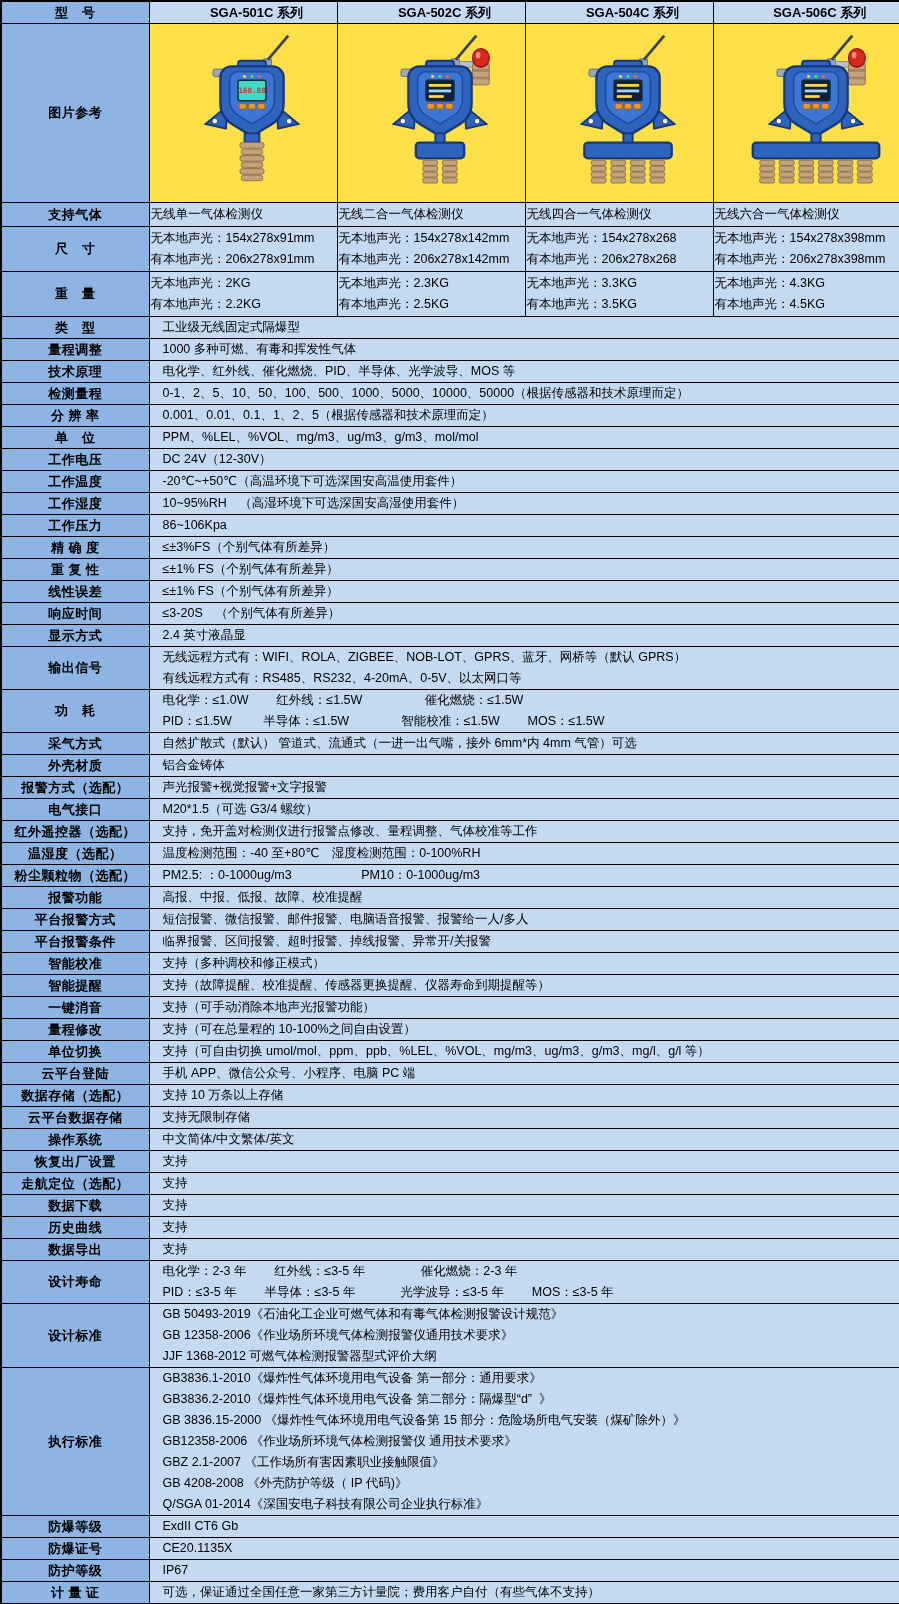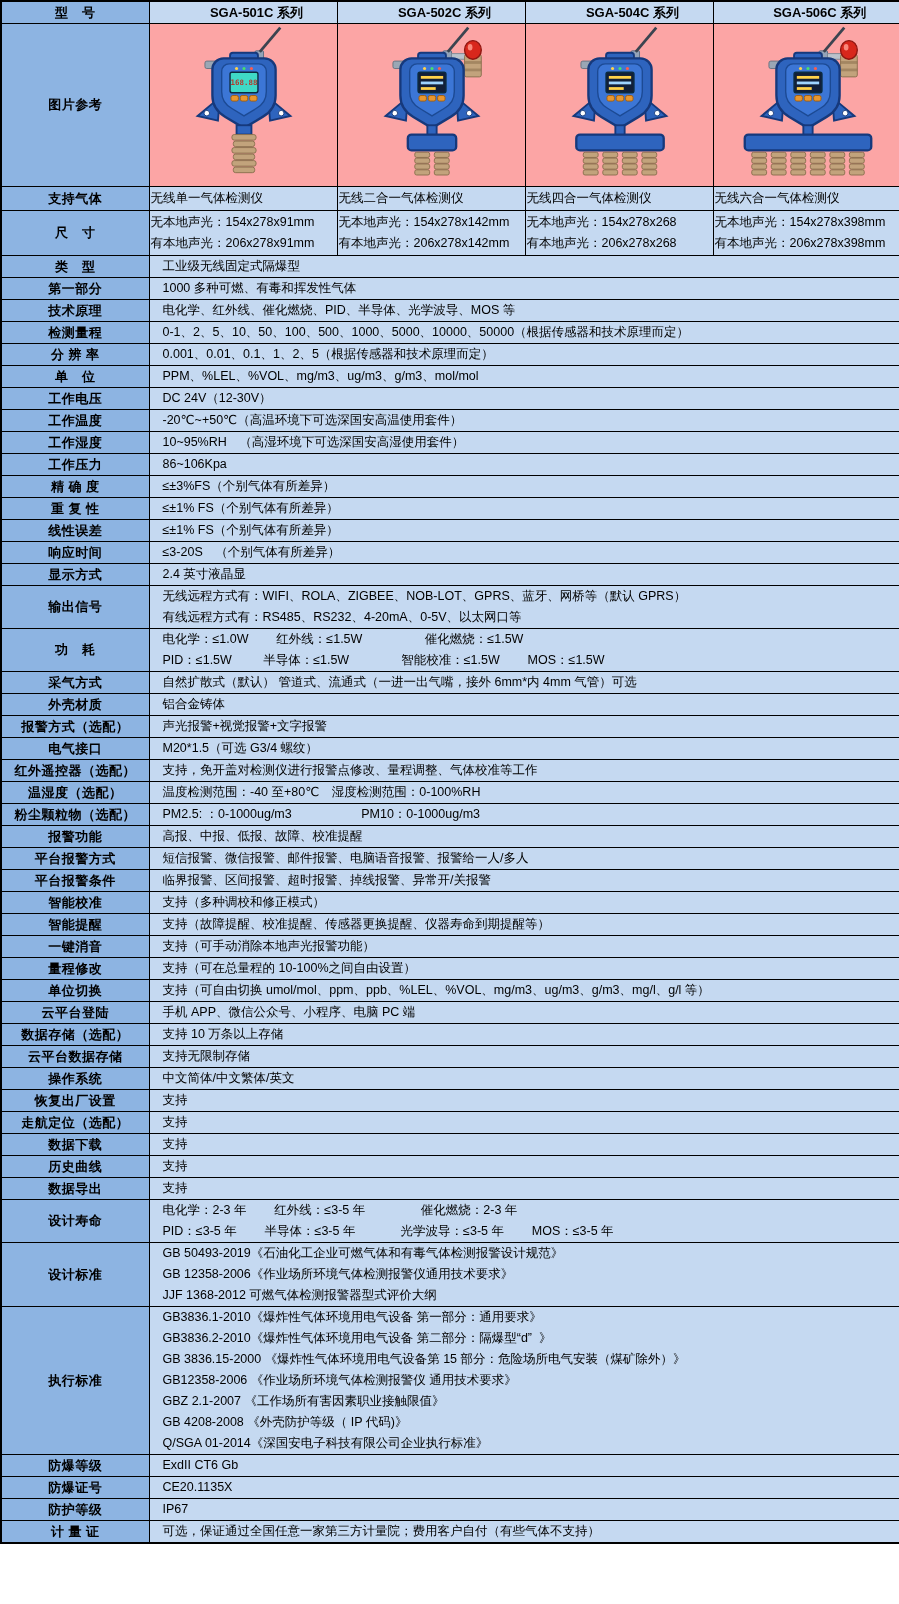--- a/index.html
+++ b/index.html
@@ -3,21 +3,21 @@
 <meta charset="utf-8">
 <style>
   html,body{margin:0;padding:0;background:#ffffff;}
   .sheet{width:899px;font-family:"Liberation Sans","DejaVu Sans",sans-serif;color:#000;}
   table{border-collapse:collapse;width:899px;table-layout:fixed;border:2px solid #000;}
   th,td{border:1px solid #000;vertical-align:middle;overflow:hidden;}
   .lbl{background:var(--label-bg,#8DB4E2);font-weight:bold;text-align:center;
        font-size:13px;padding:1px 4px;letter-spacing:0.5px;}
   .model-cell{background:var(--content-bg,#C5D9F1);font-weight:bold;text-align:center;
        font-size:13px;height:19px;padding-left:28px;}
-  .img-cell{background:#fca5a5;height:160px;padding:0;text-align:right;vertical-align:middle;}
+  .img-cell{background:#fde047;height:160px;padding:8px;text-align:right;vertical-align:middle;}
   .center-cell{background:var(--content-bg,#C5D9F1);text-align:left;font-size:12.5px;}
   .val{background:var(--content-bg,#C5D9F1);font-size:12.5px;text-align:left;
        padding:0 4px 0 13px;white-space:pre-wrap;margin-left:47px;}
   .line{line-height:21px;min-height:21px;}
   .gas-row td{height:21px;}
   .model-row th{height:19px;}
   .devwrap{display:inline-block;width:188px;height:158px;}
   svg{display:block;margin:0 auto;}
 </style>
 </head>
@@ -223,28 +223,47 @@
         </td>
         <td class="center-cell">
           <div class="line">无本地声光：154x278x268</div>
           <div class="line">有本地声光：206x278x268</div>
         </td>
         <td class="center-cell">
           <div class="line">无本地声光：154x278x398mm</div>
           <div class="line">有本地声光：206x278x398mm</div>
         </td>
       </tr>
+      <tr>
+        <th class="lbl">重　量</th>
+        <td class="center-cell">
+          <div class="line">无本地声光：2KG</div>
+          <div class="line">有本地声光：2.2KG</div>
+        </td>
+        <td class="center-cell">
+          <div class="line">无本地声光：2.3KG</div>
+          <div class="line">有本地声光：2.5KG</div>
+        </td>
+        <td class="center-cell">
+          <div class="line">无本地声光：3.3KG</div>
+          <div class="line">有本地声光：3.5KG</div>
+        </td>
+        <td class="center-cell">
+          <div class="line">无本地声光：4.3KG</div>
+          <div class="line">有本地声光：4.5KG</div>
+        </td>
+      </tr>
     </tbody>
     <tbody id="spec-body">
         <tr>
           <th class="lbl">类　型</th>
           <td class="val" colspan="4"><div class="line">工业级无线固定式隔爆型</div></td>
         </tr>
         <tr>
-          <th class="lbl">第一部分</th>
+          <th class="lbl">量程调整</th>
           <td class="val" colspan="4"><div class="line">1000 多种可燃、有毒和挥发性气体</div></td>
         </tr>
         <tr>
           <th class="lbl">技术原理</th>
           <td class="val" colspan="4"><div class="line">电化学、红外线、催化燃烧、PID、半导体、光学波导、MOS 等</div></td>
         </tr>
         <tr>
           <th class="lbl">检测量程</th>
           <td class="val" colspan="4"><div class="line">0-1、2、5、10、50、100、500、1000、5000、10000、50000（根据传感器和技术原理而定）</div></td>
         </tr>

